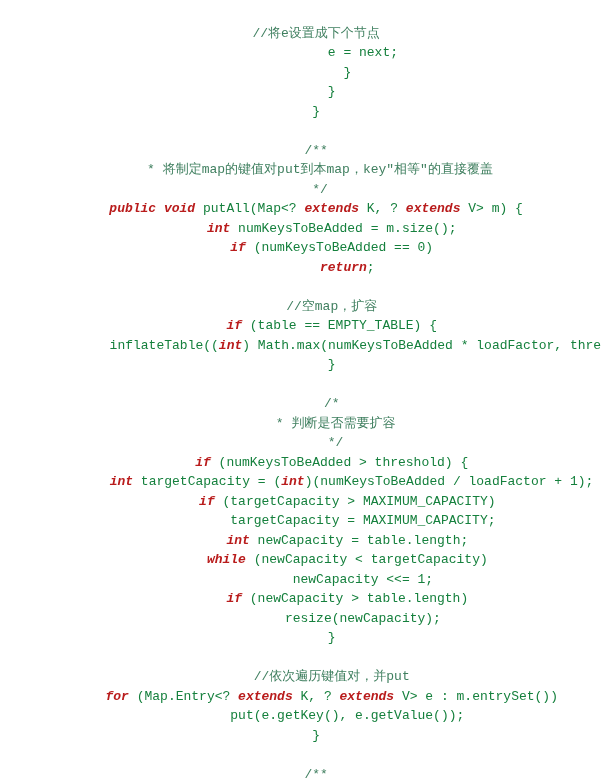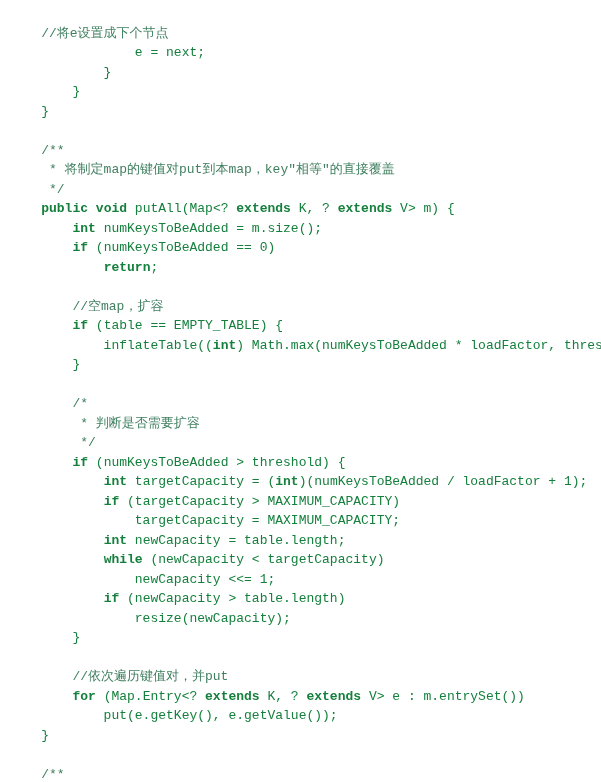--- a/index.html
+++ b/index.html
@@ -18,26 +18,27 @@
       overflow-x: auto;
     }
     .code-container {
       background-color: #ffffff;
       padding: 4px 0;
       white-space: pre;
       tab-size: 4;
     }
     .line {
       display: block;
-      padding: 0 10px;
+      padding: 0 16px;
       min-height: 19.5px;
       white-space: pre;
+      text-align: center;
     }
     .comment { color: #3f7f5f; }
     .comment-cn { color: #3f7f5f; }
-    .keyword { color: #15803d; font-weight: bold; }
+    .keyword { color: #b91c1c; font-weight: bold; font-style: italic; }
     .normal { color: #15803d; }
   </style>
 </head>
 <body>
 
 <div class="code-container" id="code-container">
 <span class="line"><span class="comment-cn">    //将e设置成下个节点</span></span><span class="line"><span class="normal">                e = next;</span></span><span class="line"><span class="normal">            }</span></span><span class="line"><span class="normal">        }</span></span><span class="line"><span class="normal">    }</span></span><span class="line"> </span><span class="line"><span class="comment">    /**</span></span><span class="line"><span class="comment-cn">     * 将制定map的键值对put到本map，key"相等"的直接覆盖</span></span><span class="line"><span class="comment">     */</span></span><span class="line"><span class="normal">    </span><span class="keyword">public</span><span class="normal"> </span><span class="keyword">void</span><span class="normal"> putAll(Map&lt;? </span><span class="keyword">extends</span><span class="normal"> K, ? </span><span class="keyword">extends</span><span class="normal"> V&gt; m) {</span></span><span class="line"><span class="normal">        </span><span class="keyword">int</span><span class="normal"> numKeysToBeAdded = m.size();</span></span><span class="line"><span class="normal">        </span><span class="keyword">if</span><span class="normal"> (numKeysToBeAdded == 0)</span></span><span class="line"><span class="normal">            </span><span class="keyword">return</span><span class="normal">;</span></span><span class="line"> </span><span class="line"><span class="comment-cn">        //空map，扩容</span></span><span class="line"><span class="normal">        </span><span class="keyword">if</span><span class="normal"> (table == EMPTY_TABLE) {</span></span><span class="line"><span class="normal">            inflateTable((</span><span class="keyword">int</span><span class="normal">) Math.max(numKeysToBeAdded * loadFactor, threshold));</span></span><span class="line"><span class="normal">        }</span></span><span class="line"> </span><span class="line"><span class="comment">        /*</span></span><span class="line"><span class="comment-cn">         * 判断是否需要扩容</span></span><span class="line"><span class="comment">         */</span></span><span class="line"><span class="normal">        </span><span class="keyword">if</span><span class="normal"> (numKeysToBeAdded &gt; threshold) {</span></span><span class="line"><span class="normal">            </span><span class="keyword">int</span><span class="normal"> targetCapacity = (</span><span class="keyword">int</span><span class="normal">)(numKeysToBeAdded / loadFactor + 1);</span></span><span class="line"><span class="normal">            </span><span class="keyword">if</span><span class="normal"> (targetCapacity &gt; MAXIMUM_CAPACITY)</span></span><span class="line"><span class="normal">                targetCapacity = MAXIMUM_CAPACITY;</span></span><span class="line"><span class="normal">            </span><span class="keyword">int</span><span class="normal"> newCapacity = table.length;</span></span><span class="line"><span class="normal">            </span><span class="keyword">while</span><span class="normal"> (newCapacity &lt; targetCapacity)</span></span><span class="line"><span class="normal">                newCapacity &lt;&lt;= 1;</span></span><span class="line"><span class="normal">            </span><span class="keyword">if</span><span class="normal"> (newCapacity &gt; table.length)</span></span><span class="line"><span class="normal">                resize(newCapacity);</span></span><span class="line"><span class="normal">        }</span></span><span class="line"> </span><span class="line"><span class="comment-cn">        //依次遍历键值对，并put</span></span><span class="line"><span class="normal">        </span><span class="keyword">for</span><span class="normal"> (Map.Entry&lt;? </span><span class="keyword">extends</span><span class="normal"> K, ? </span><span class="keyword">extends</span><span class="normal"> V&gt; e : m.entrySet())</span></span><span class="line"><span class="normal">            put(e.getKey(), e.getValue());</span></span><span class="line"><span class="normal">    }</span></span><span class="line"> </span><span class="line"><span class="comment">    /**</span></span></div>
 
 </body></html>

